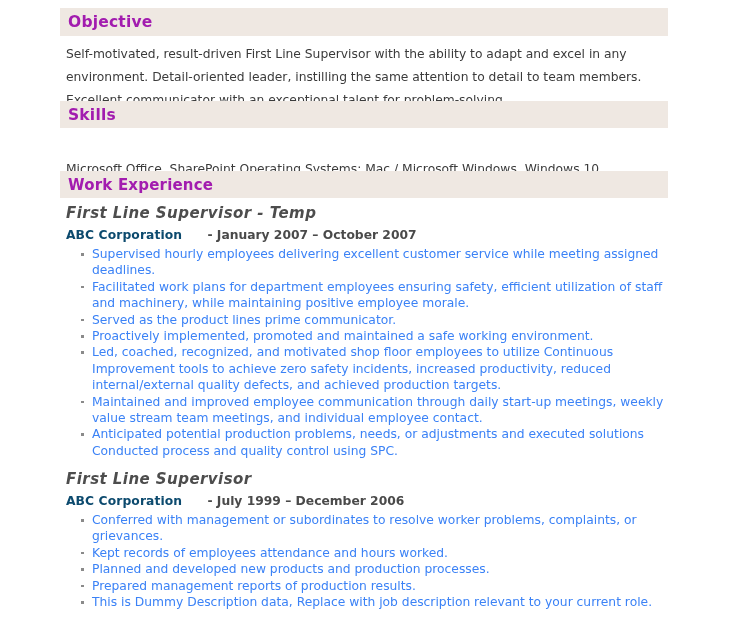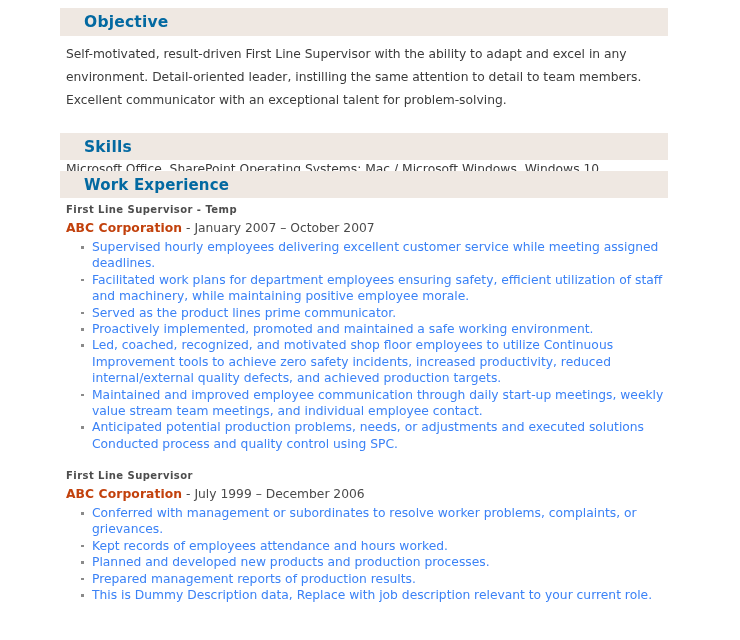--- a/index.html
+++ b/index.html
@@ -28,31 +28,31 @@
     left: 60px;
     width: 608px;
     background: #efe8e2;
     box-sizing: border-box;
     display: flex;
     align-items: center;
   }
   .section-bar .section-title {
     font-size: 15.5px;
     font-weight: bold;
-    color: #0369a1;
+    color: #a21caf;
     letter-spacing: 0.2px;
-    padding-left: 24px;
+    padding-left: 8px;
     white-space: nowrap;
   }
   .section-bar.work .section-title {
     font-size: 15px;
   }
 
   #bar-objective { top: 8px;   height: 28px; }
-  #bar-skills    { top: 101px; height: 27px; margin-top: 32px; }
+  #bar-skills    { top: 101px; height: 27px; }
   #bar-work      { top: 171px; height: 27px; }
 
   
   .para {
     position: absolute;
     left: 66px;
     width: 592px;
     font-size: 12.3px;
     line-height: 23px;
     color: #3b3b3b;
@@ -63,41 +63,43 @@
   
   .job {
     position: absolute;
     left: 66px;
     width: 600px;
   }
   #job-0 { top: 204px; }
   #job-1 { top: 470px; }
 
   .job-title {
-    font-size: 10px;
+    font-size: 15px;
     font-weight: bold;
     color: #4d4d4d;
     letter-spacing: 0.45px;
     margin: 0 0 6px 0;
     white-space: nowrap;
+    font-style: italic;
   }
   .job-meta {
     font-size: 12.3px;
     color: #4a4a4a;
     margin: 0 0 4px 0;
     white-space: nowrap;
   }
   .job-company {
     font-weight: bold;
-    color: #c2410c;
+    color: #0c4a6e;
     letter-spacing: 0.1px;
   }
   .job-dates {
-    font-weight: normal;
+    font-weight: bold;
     color: #4a4a4a;
+    padding-left: 21px;
   }
 
   ul.bullets {
     list-style: none;
     margin: 0;
     padding: 0;
   }
   ul.bullets li {
     position: relative;
     padding-left: 26px;

